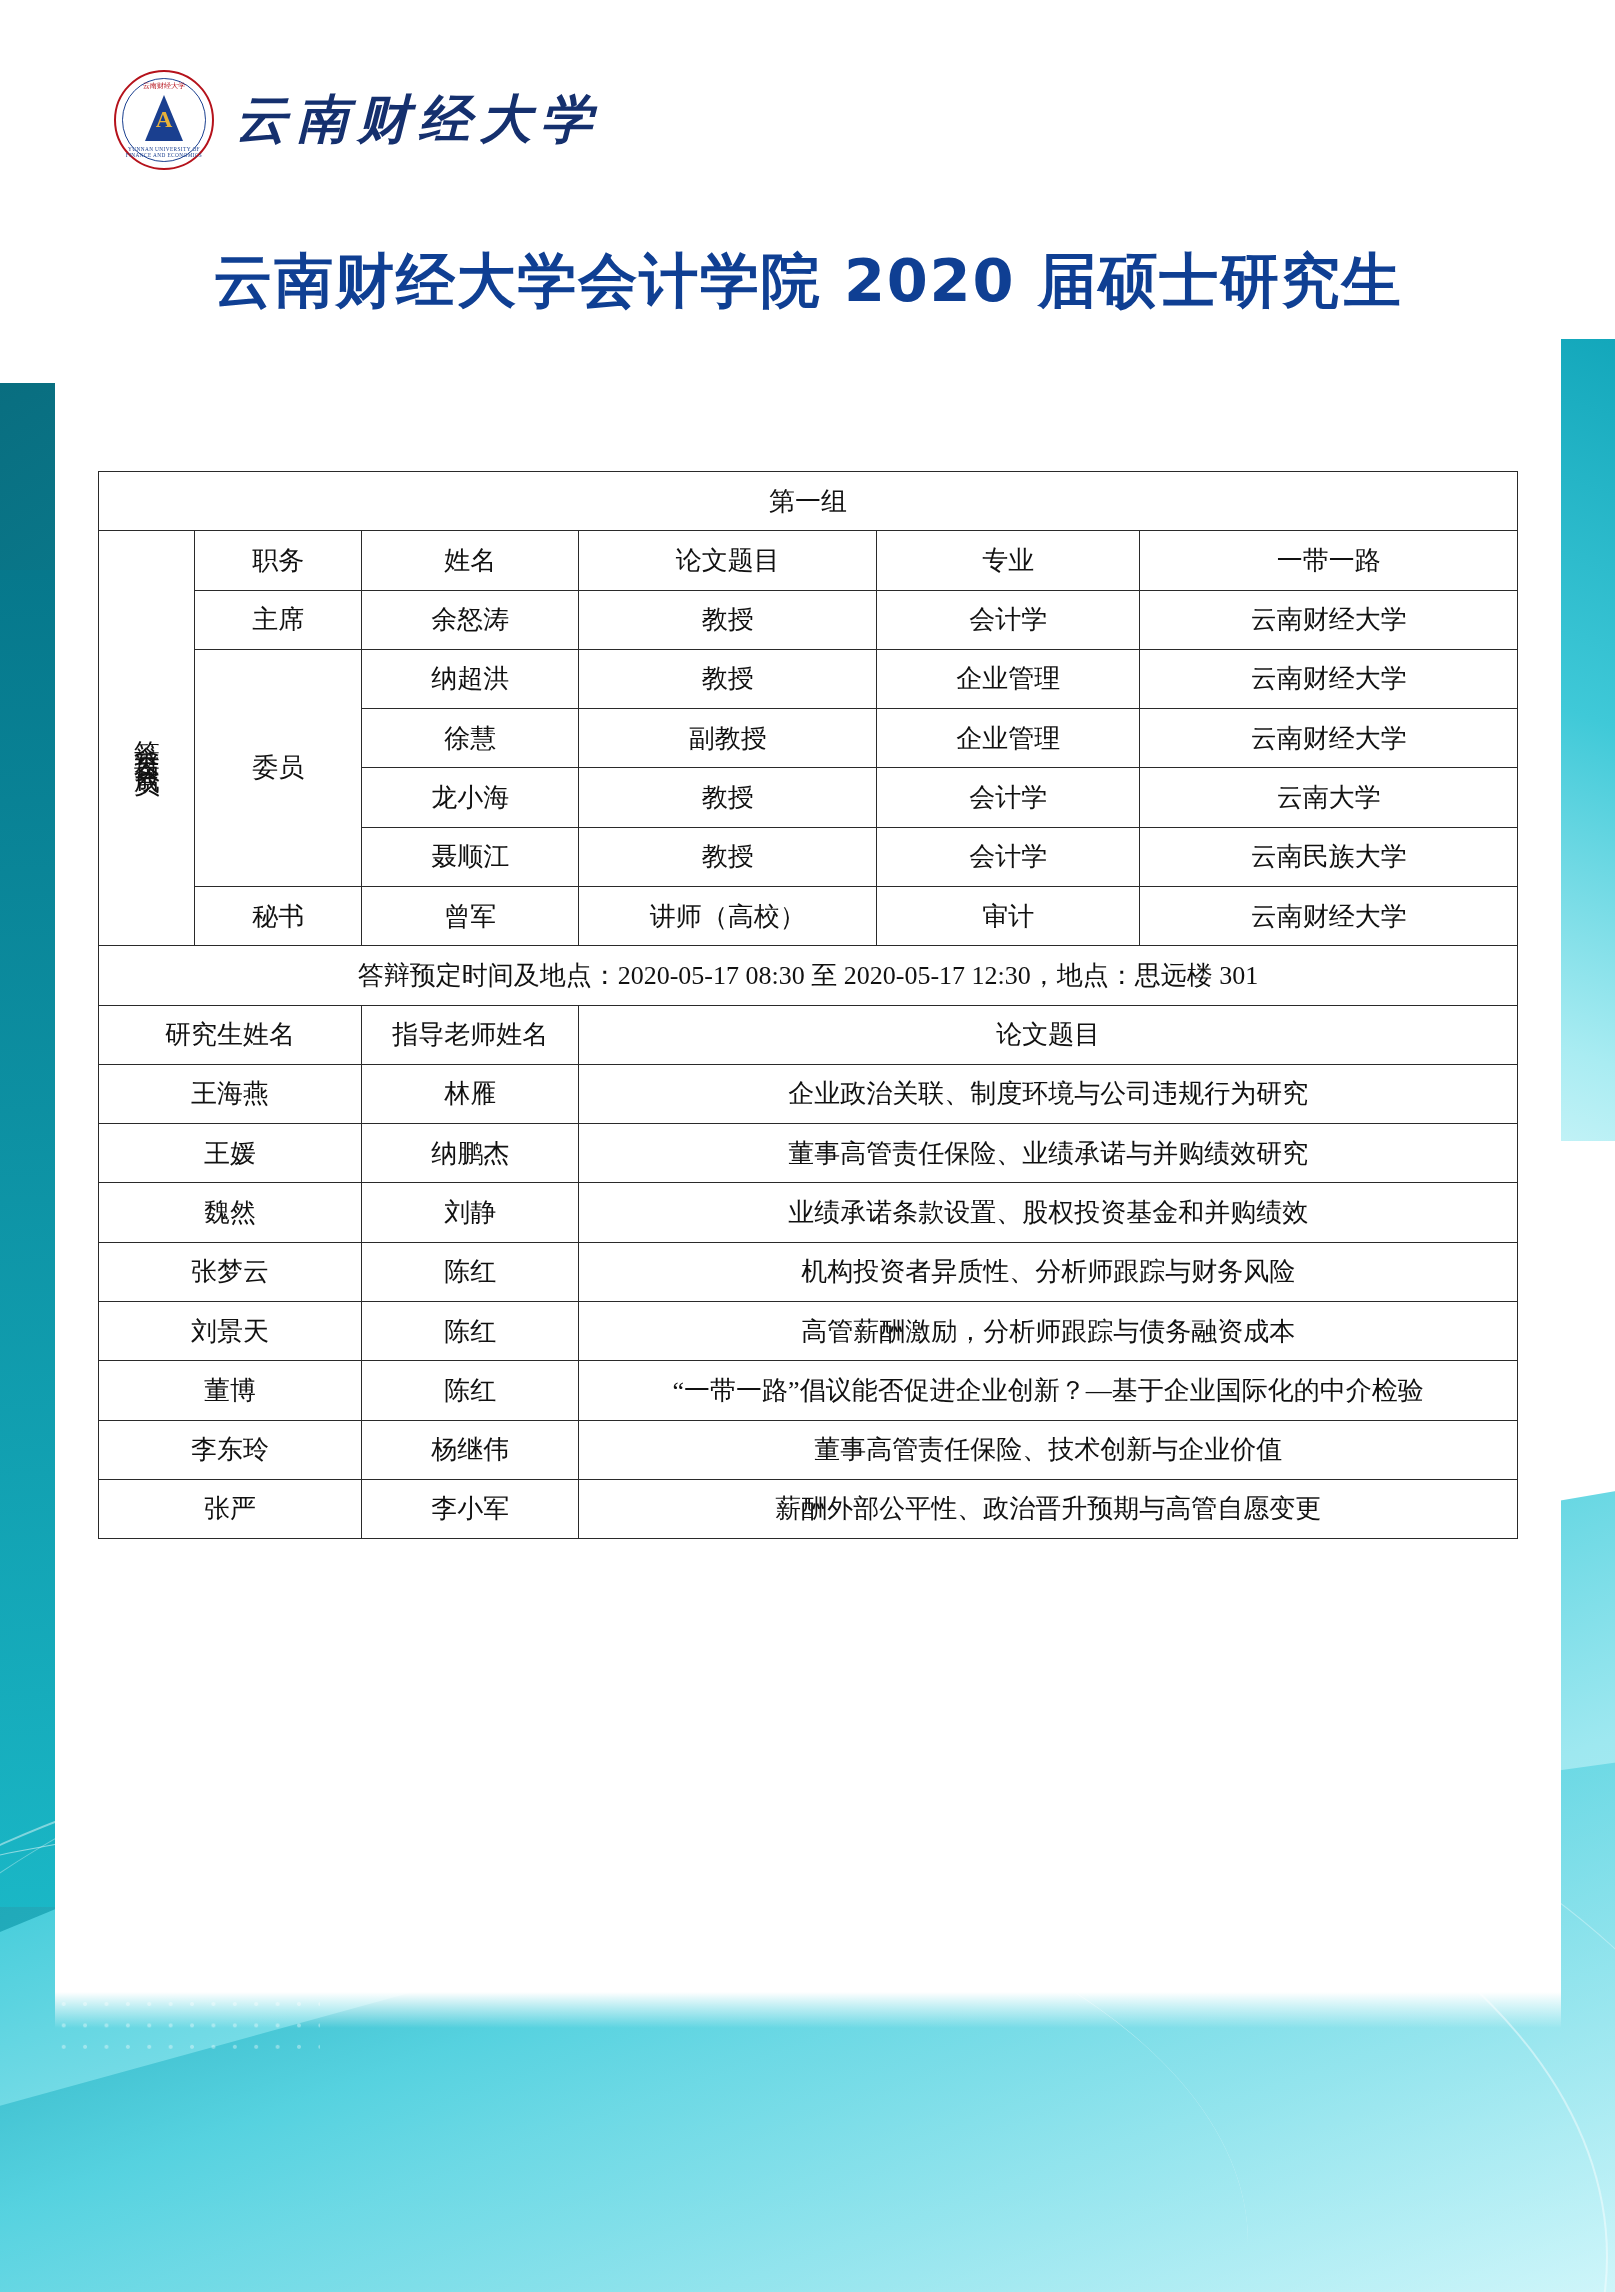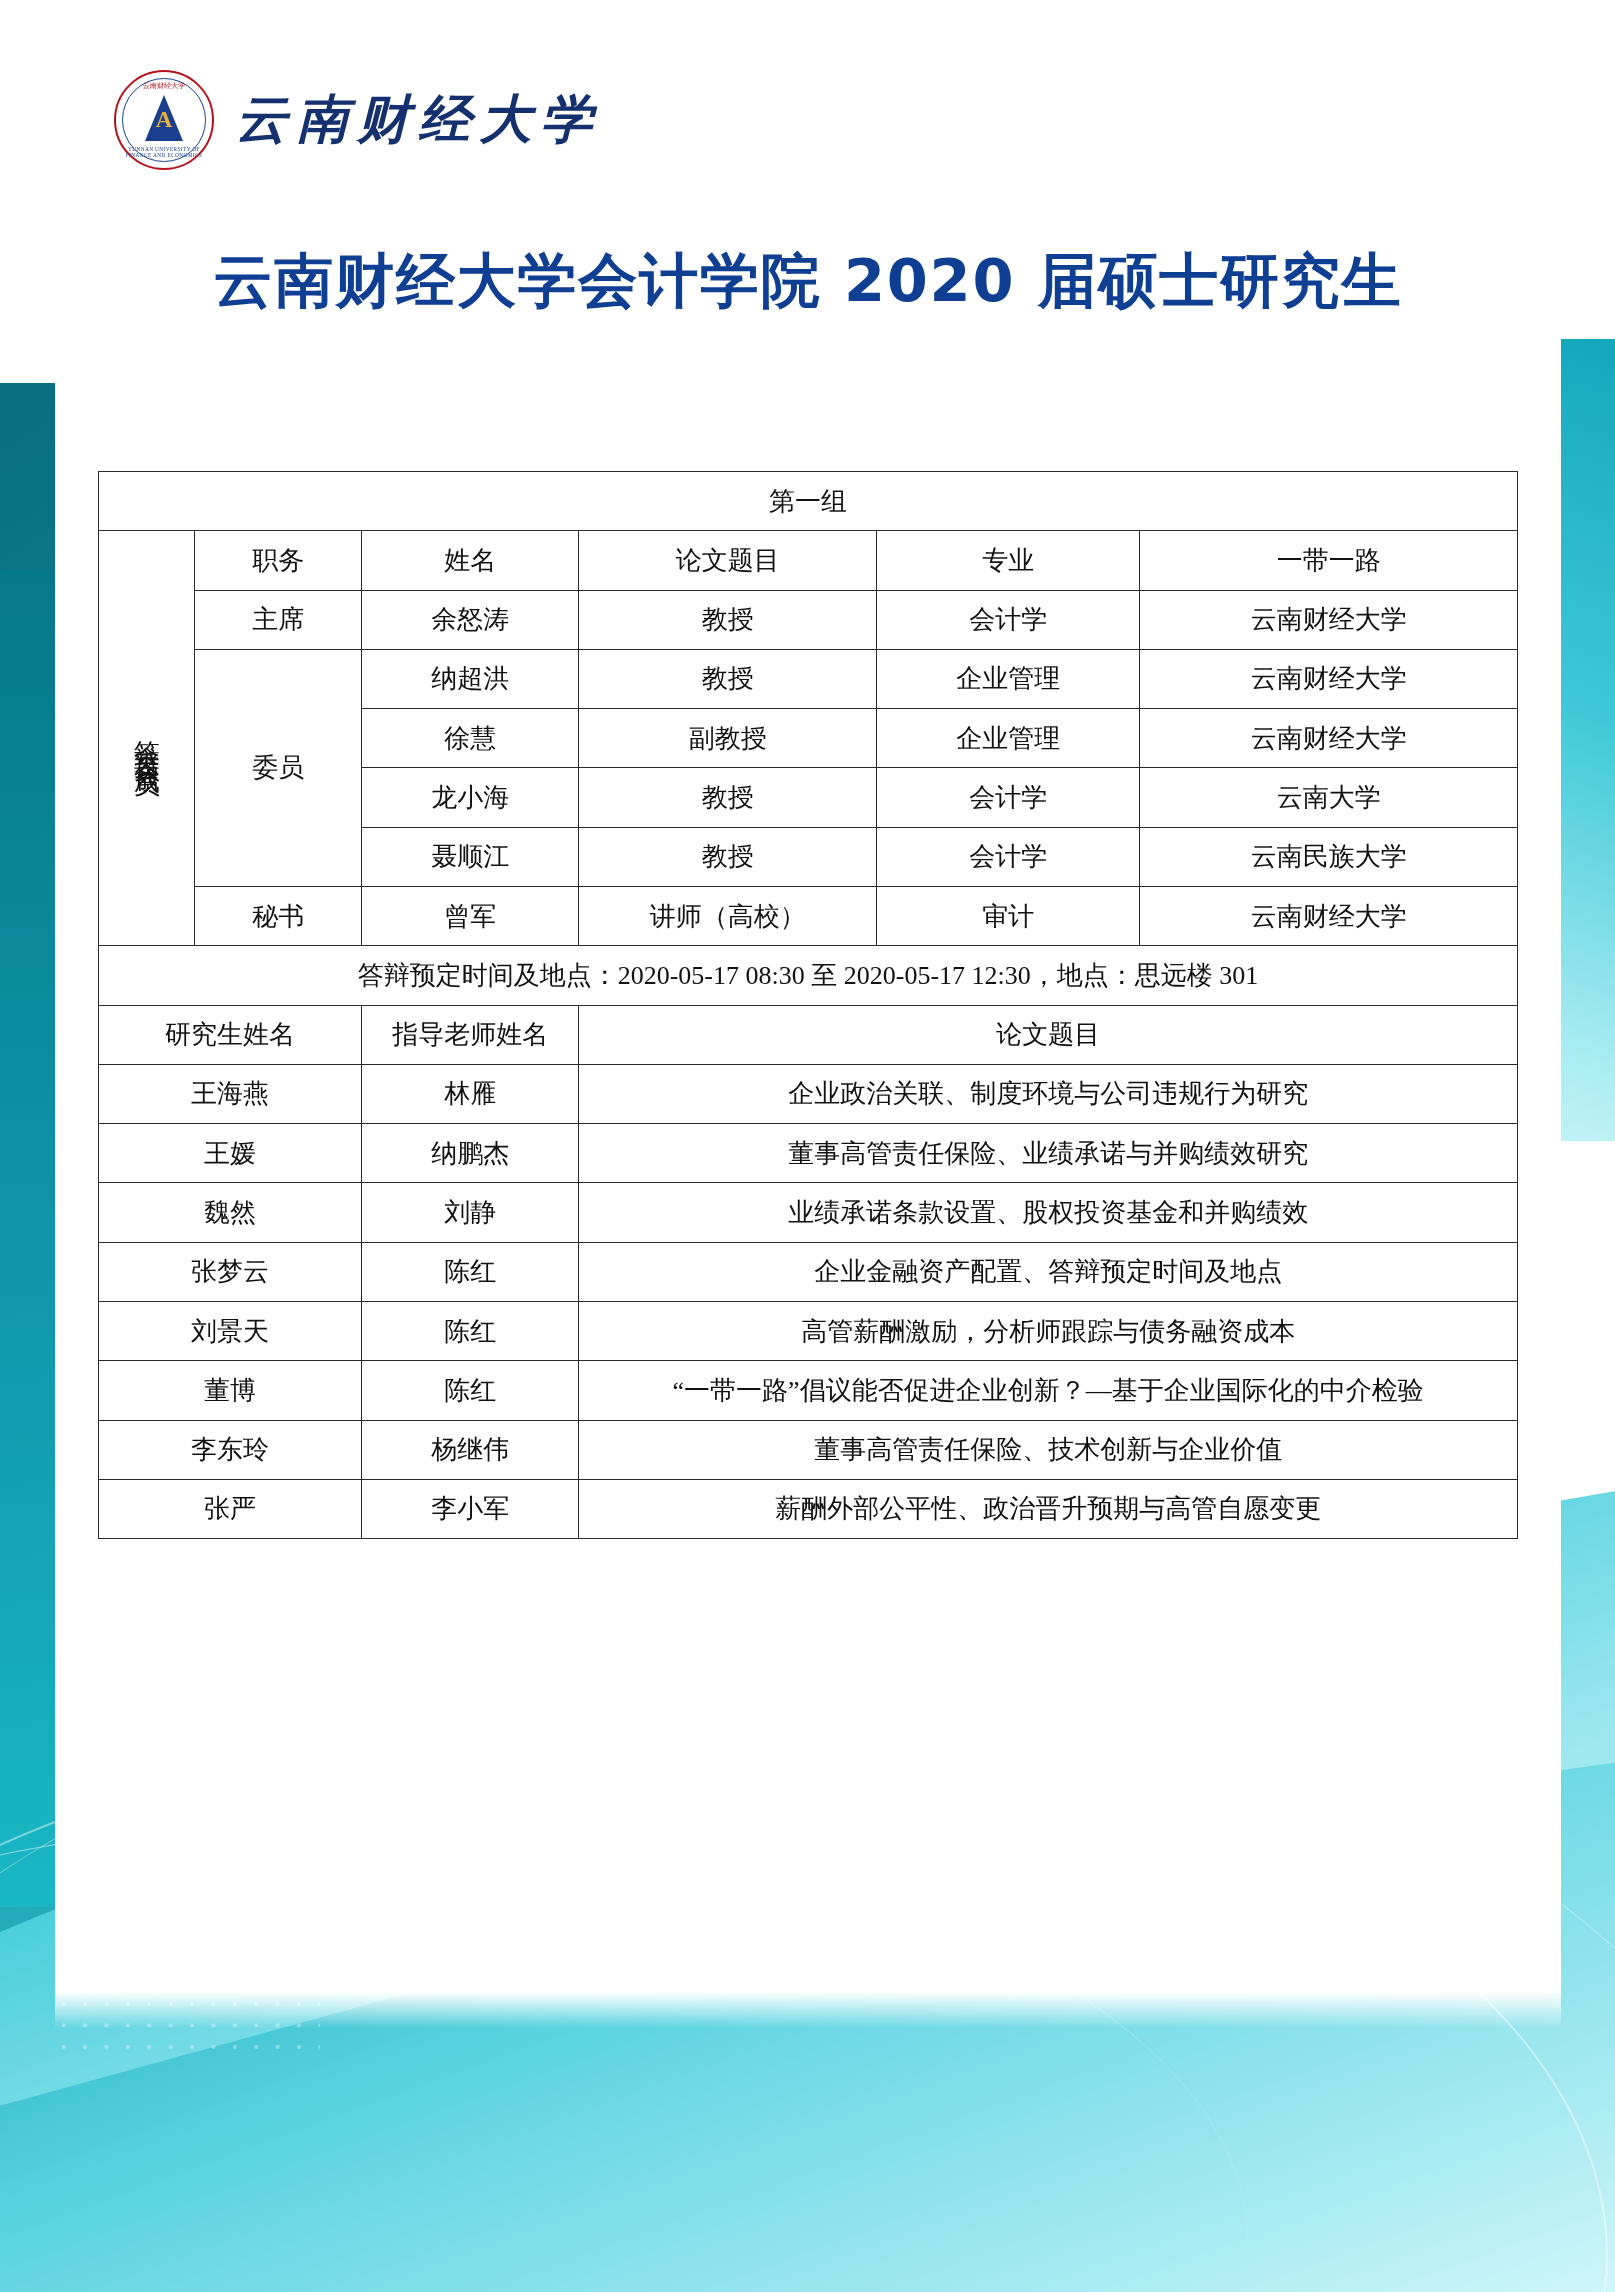--- a/index.html
+++ b/index.html
@@ -422,21 +422,21 @@
           <td class="left-text" colspan="3">董事高管责任保险、业绩承诺与并购绩效研究</td>
         </tr>
         <tr>
           <td colspan="2">魏然</td>
           <td>刘静</td>
           <td class="left-text" colspan="3">业绩承诺条款设置、股权投资基金和并购绩效</td>
         </tr>
         <tr>
           <td colspan="2">张梦云</td>
           <td>陈红</td>
-          <td class="left-text" colspan="3">企业金融资产配置、答辩预定时间及地点</td>
+          <td class="left-text" colspan="3">机构投资者异质性、分析师跟踪与财务风险</td>
         </tr>
         <tr>
           <td colspan="2">刘景天</td>
           <td>陈红</td>
           <td class="left-text" colspan="3">高管薪酬激励，分析师跟踪与债务融资成本</td>
         </tr>
         <tr>
           <td colspan="2">董博</td>
           <td>陈红</td>
           <td class="left-text" colspan="3">“一带一路”倡议能否促进企业创新？—基于企业国际化的中介检验</td>

